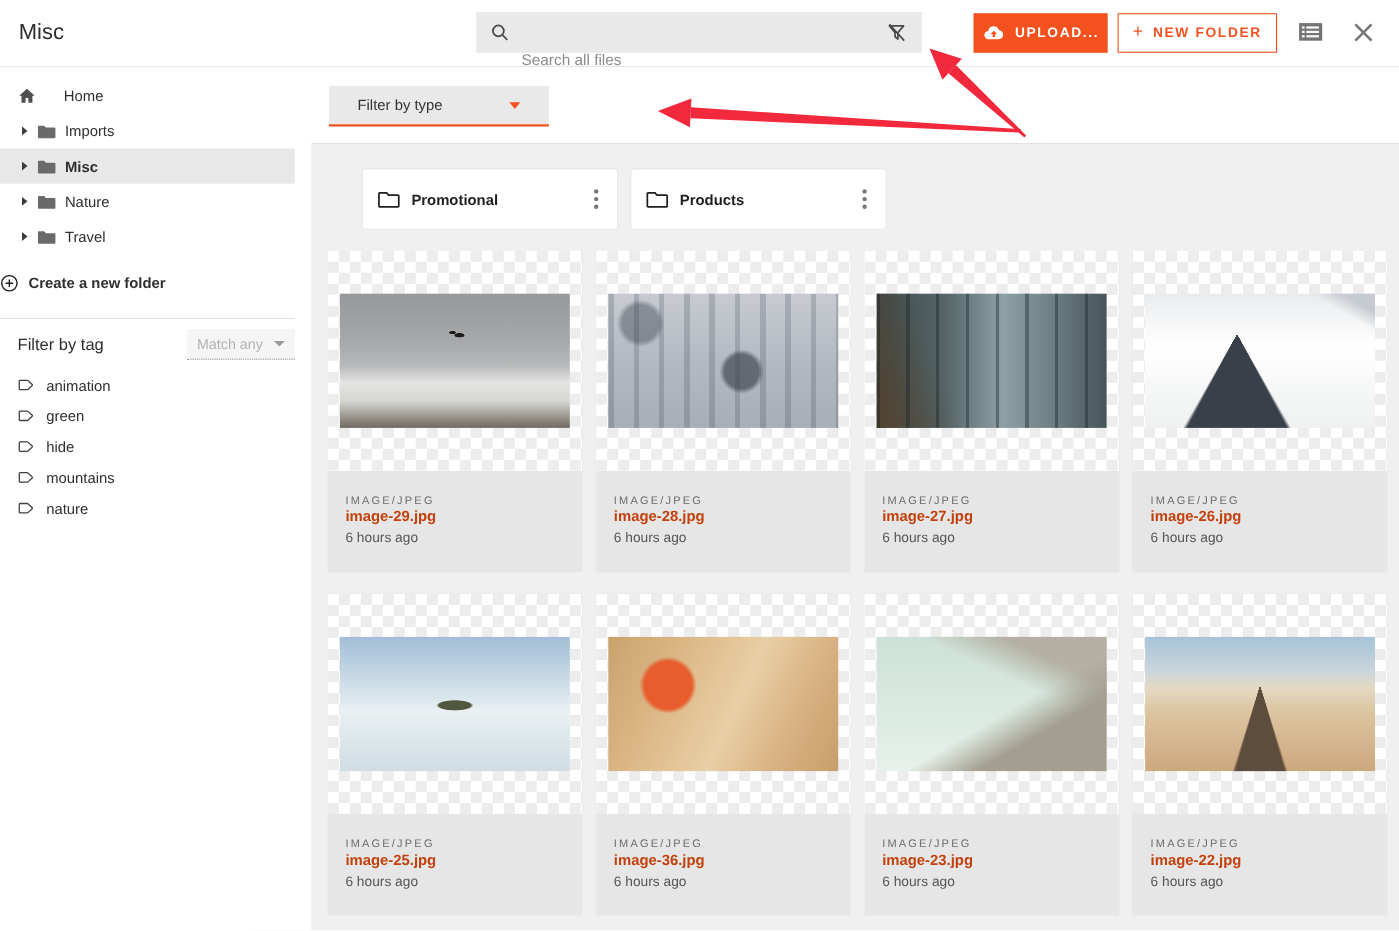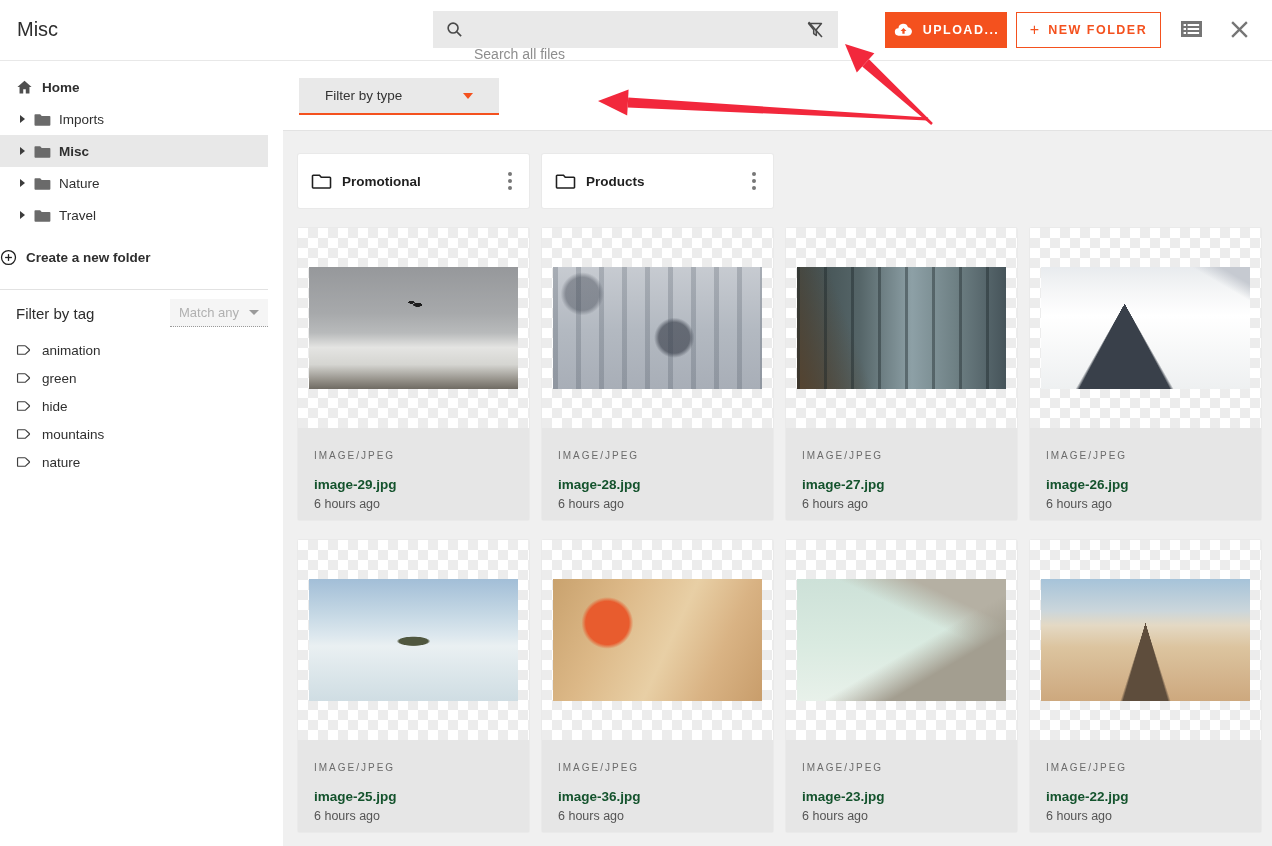--- a/index.html
+++ b/index.html
@@ -34,21 +34,21 @@
   .btn-newfolder { left:1016px; width:145px; background:#fff; color:var(--accent); border:1px solid var(--accent); }
   .plus-glyph { font-size:16px; font-weight:400; letter-spacing:0; }
   .hdr-icon { position:absolute; top:19px; }
   .listview-btn { left:1180px; }
   .close-btn { left:1229px; }
   
   .sidebar { position:absolute; top:61px; left:0; width:283px; bottom:0; background:#fff; padding-top:10px; }
   .side-row {
     height:32px; width:268px; display:flex; align-items:center; font-size:13.5px; color:#2f2f2f; cursor:pointer;
   }
-  .home-row { padding-left:16px; gap:9px;font-weight:bold; }
+  .home-row { padding-left:16px; gap:25px; }
   .folder-row { padding-left:20px; gap:8px; }
   .folder-row.selected { background:#e8e8e8; font-weight:700; }
   .caret-right { width:0; height:0; border-left:5px solid #3c3c3c; border-top:4px solid transparent; border-bottom:4px solid transparent; flex:none; }
   .create-row { gap:9px; margin-top:8px; height:36px; font-weight:700; font-size:13.5px; }
   .side-divider { border-top:1px solid #e2e2e2; margin:14px 15px 0 0; }
   .tagfilter-head { display:flex; align-items:center; justify-content:space-between; padding:0 15px 0 16px; height:46px; }
   .tagfilter-title { font-size:15px; color:#2d2d2d; }
   .match-any {
     display:flex; align-items:center; gap:10px; background:#f5f5f5; color:#b1b1b1;
     font-size:13px; padding:6px 9px; border-bottom:1px dotted #9a9a9a; cursor:pointer;
@@ -59,40 +59,40 @@
   .main { position:absolute; top:61px; left:283px; right:0; bottom:0; background:#fff; }
   .filter-row { height:70px; background:#fff; border-bottom:1px solid #e3e3e3; position:relative; }
   .type-dropdown {
     position:absolute; left:16px; top:17px; width:200px; height:37px; background:#e9e9e9;
     border-bottom:2px solid var(--accent); display:flex; align-items:center; justify-content:space-between;
     padding:0 26px; font-size:13.5px; color:#333; cursor:pointer;
   }
   .caret-down-accent { width:0; height:0; border-top:6px solid var(--accent); border-left:5px solid transparent; border-right:5px solid transparent; }
   .content { position:absolute; top:70px; left:0; right:0; bottom:0; background:#f0f0f0; padding:23px 0 0 15px; overflow:hidden; }
   .cards-grid { display:grid; grid-template-columns:repeat(4,231px); column-gap:13px; row-gap:20px; }
-  .folder-grid { margin-bottom:20px; }
+  .folder-grid { margin-bottom:20px;margin-left:32px; }
   .folder-card {
     height:54px; background:#fff; border-radius:2px; box-shadow:0 0 0 1px #e9e9e9;
     display:flex; align-items:center; padding:0 13px; gap:10px; cursor:pointer;
   }
   .folder-card-name { font-size:13.5px; font-weight:700; color:#1f1f1f; flex:1; }
   .kebab { display:flex; flex-direction:column; gap:3px; padding:4px; cursor:pointer; background:none; border:none; }
   .kebab i { width:4px; height:4px; border-radius:50%; background:#777; }
   .file-card { height:292px; background:#fff; border-radius:2px; box-shadow:0 0 0 1px #eaeaea; display:flex; flex-direction:column; cursor:pointer; }
   .thumb {
     height:200px; position:relative; background-color:#fff;
     background-image:
       linear-gradient(45deg,#ececec 25%,transparent 25%,transparent 75%,#ececec 75%),
       linear-gradient(45deg,#ececec 25%,transparent 25%,transparent 75%,#ececec 75%);
     background-size:20px 20px; background-position:0 0,10px 10px;
   }
   .thumb-img { position:absolute; left:11px; right:11px; top:39px; height:122px; }
   .file-meta { flex:1; background:#e6e6e6; padding:22px 16px 0 16px; }
   .file-type { font-size:10px; letter-spacing:2px; color:#6b6b6b; }
-  .file-name { font-size:13.5px; font-weight:700; color:#14532d; margin-top:16px; }
+  .file-name { font-size:13.5px; font-weight:700; color:#c2410c; margin-top:1px; }
   .file-time { font-size:12.5px; color:#555; margin-top:5px; }
   
   .t29 { background:
     radial-gradient(ellipse 7px 3px at 52% 31%, #1c1c1c 0 60%, transparent 70%),
     radial-gradient(ellipse 5px 2px at 49% 29%, #1c1c1c 0 60%, transparent 70%),
     linear-gradient(180deg,#96989b 0%,#a7a9ab 38%,#b8babb 54%,#e4e4e2 66%,#d5d5d1 80%,#8e8a82 94%,#6f6b63 100%); }
   .t28 { background:
     repeating-linear-gradient(90deg, rgba(55,65,78,.22) 0 5px, transparent 5px 23px),
     radial-gradient(circle 28px at 58% 58%, rgba(35,40,52,.55) 0 55%, transparent 72%),
     radial-gradient(circle 30px at 14% 22%, rgba(48,54,66,.4) 0 55%, transparent 72%),

